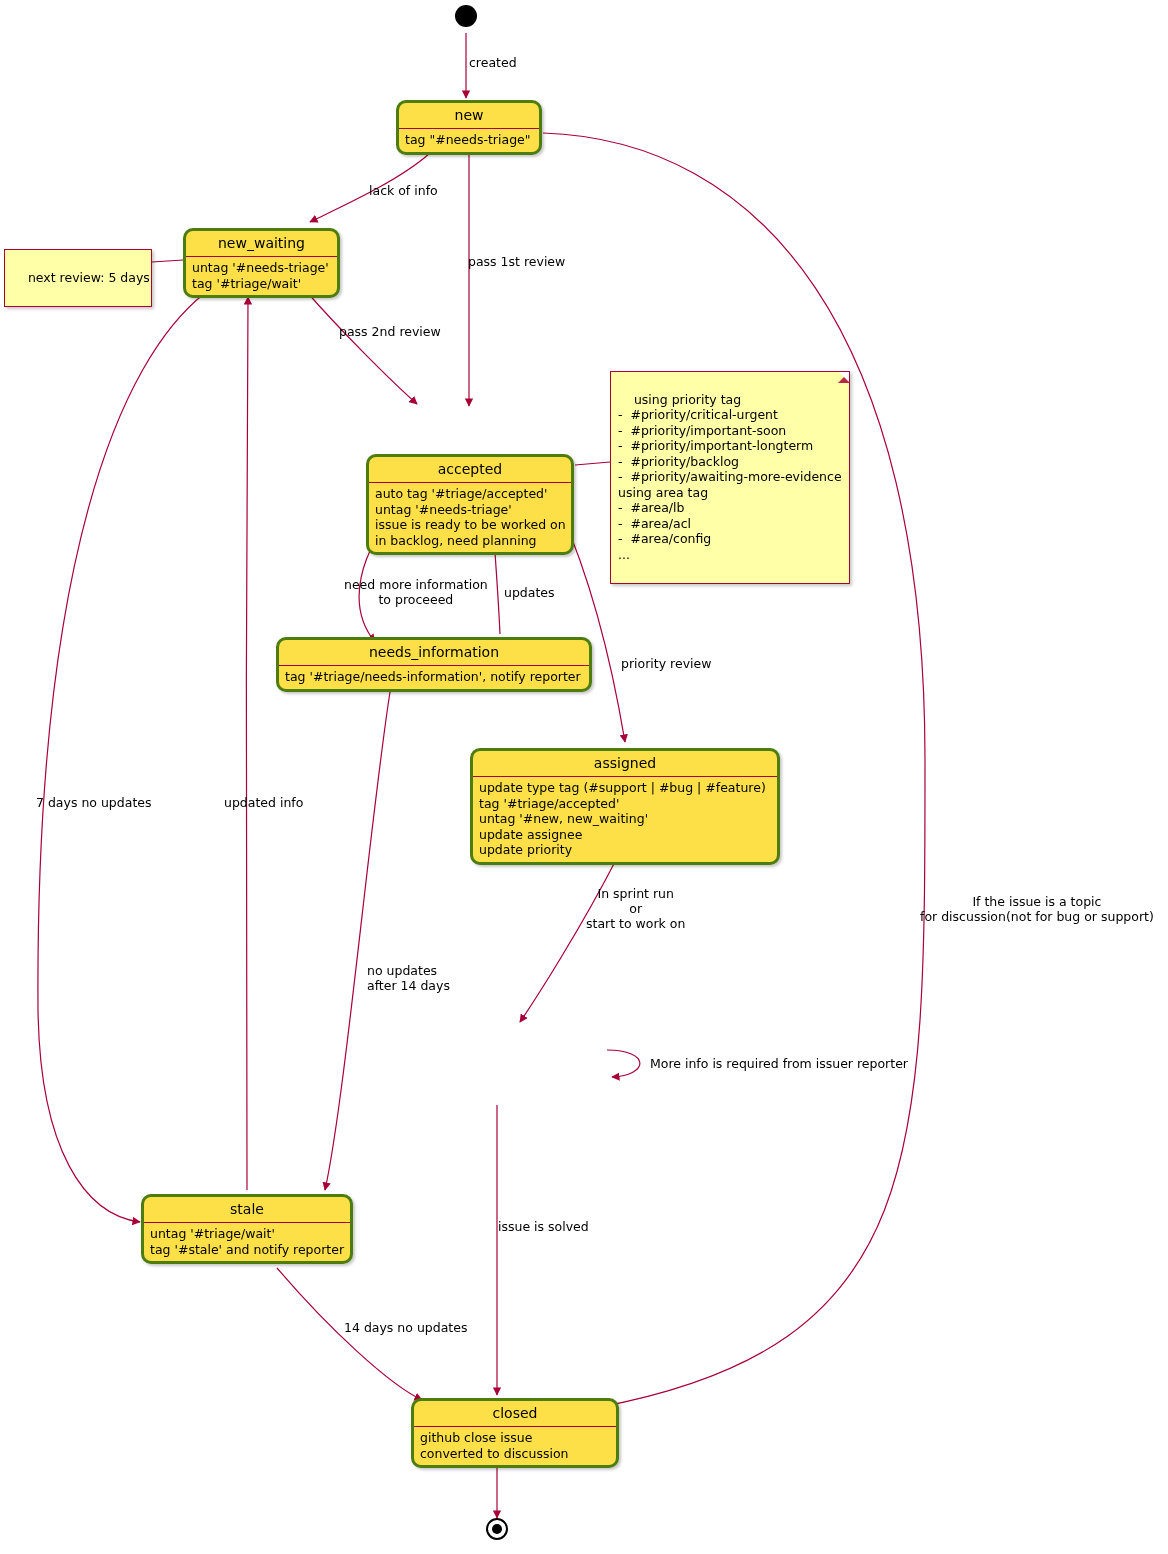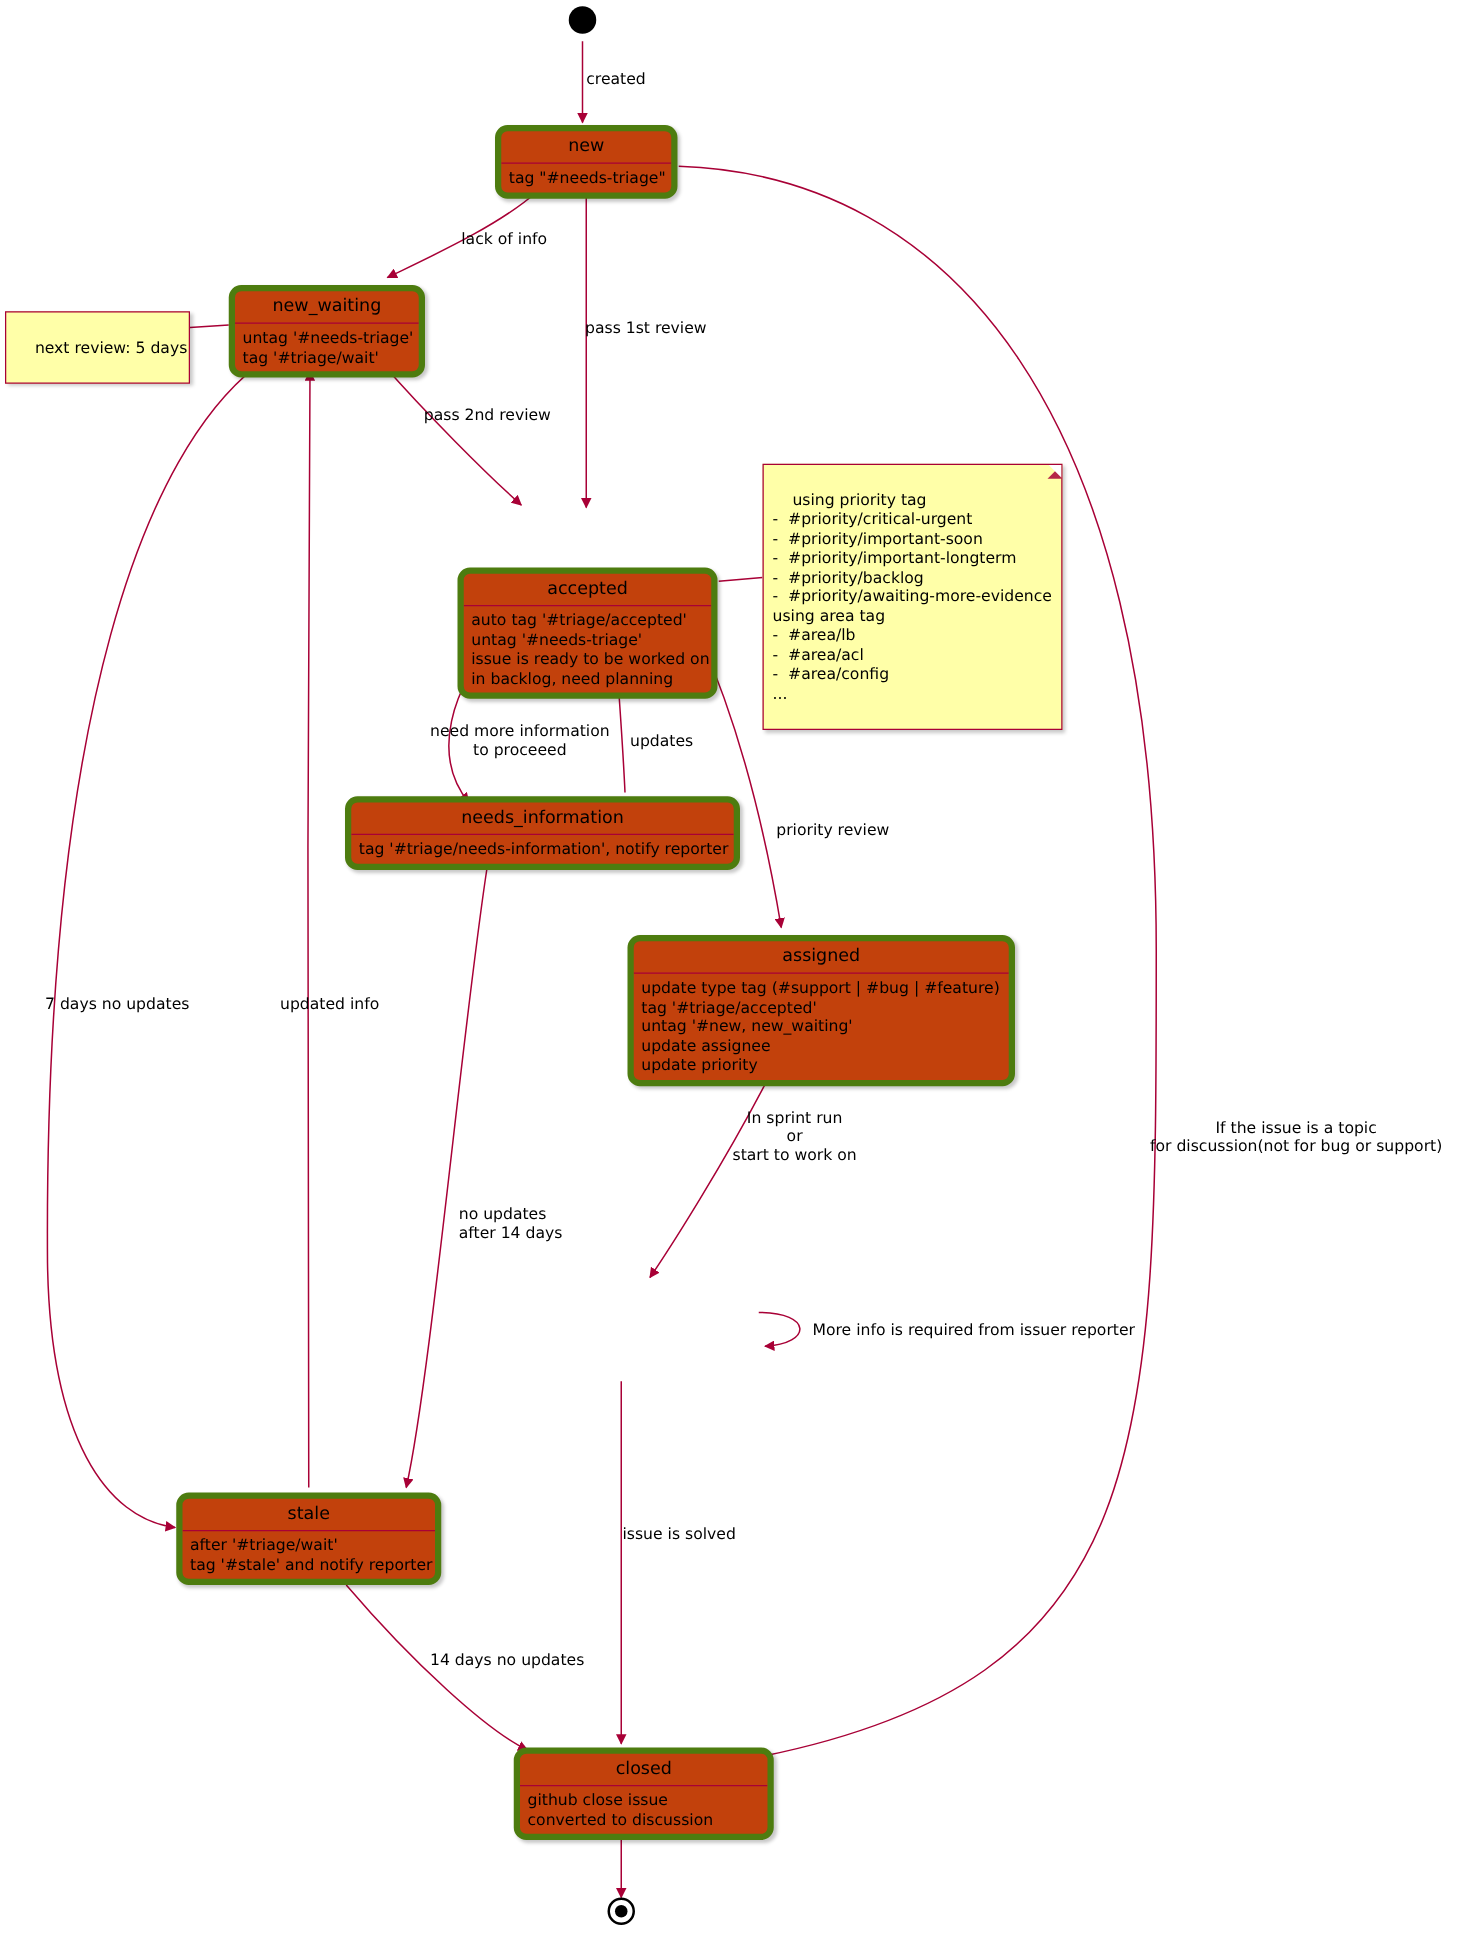--- a/index.html
+++ b/index.html
@@ -14,22 +14,22 @@
     font-size: 13px;
     color: #000000;
     overflow: hidden;
   }
   #canvas { position: absolute; inset: 0; }
   svg.edges { position: absolute; left: 0; top: 0; width: 1168px; height: 1554px; }
 
   
   .state {
     position: absolute;
-    background: #c2410c;
-    border: 5px solid #4d7c0f;
+    background: #fde047;
+    border: 3px solid #4d7c0f;
     border-radius: 10px;
     box-shadow: 2px 2px 3px rgba(0,0,0,0.22);
     overflow: hidden;
   }
   .state .title {
     text-align: center;
     padding: 4px 14px 5px 14px;
     font-size: 14px;
     white-space: nowrap;
   }
@@ -183,35 +183,35 @@
 issue is ready to be worked on
 in backlog, need planning</div>
   </div>
 
   <div class="state" style="left:276px; top:637px; width:316px;">
     <div class="title">needs_information</div>
     <div class="sep"></div>
     <div class="body">tag '#triage/needs-information', notify reporter</div>
   </div>
 
-  <div class="state" style="left:470px; top:748px; width:310px;margin-left:32px;">
+  <div class="state" style="left:470px; top:748px; width:310px;">
     <div class="title">assigned</div>
     <div class="sep"></div>
     <div class="body">update type tag (#support | #bug | #feature)
 tag '#triage/accepted'
 untag '#new, new_waiting'
 update assignee
 update priority</div>
   </div>
 
 
   <div class="state" style="left:141px; top:1194px; width:212px;">
     <div class="title">stale</div>
     <div class="sep"></div>
-    <div class="body">after '#triage/wait'
+    <div class="body">untag '#triage/wait'
 tag '#stale' and notify reporter</div>
   </div>
 
   <div class="state" style="left:411px; top:1398px; width:208px;">
     <div class="title">closed</div>
     <div class="sep"></div>
     <div class="body">github close issue
 converted to discussion</div>
   </div>
 

